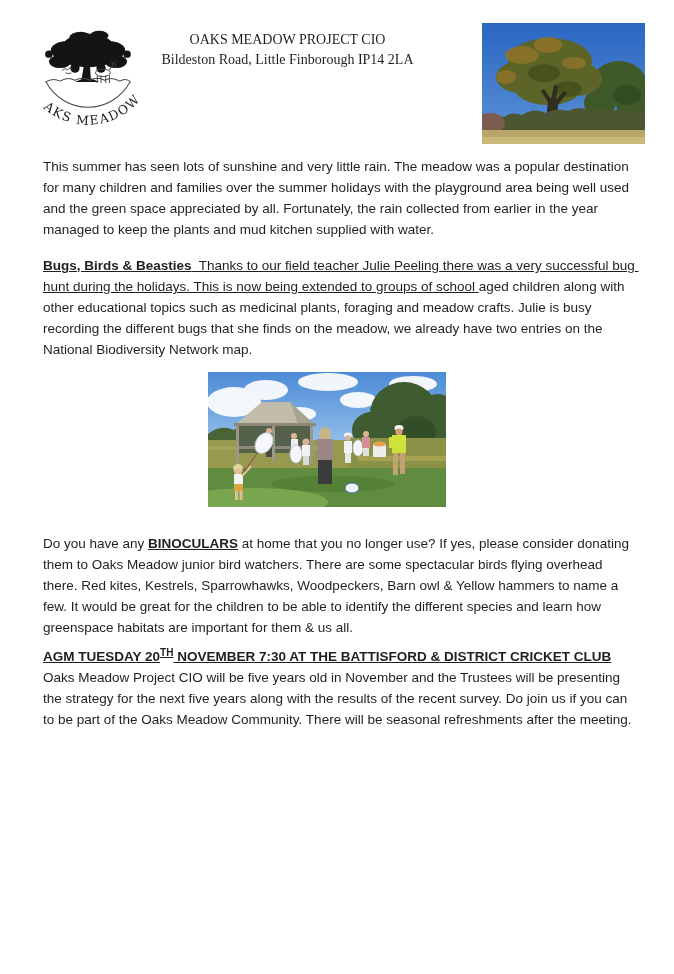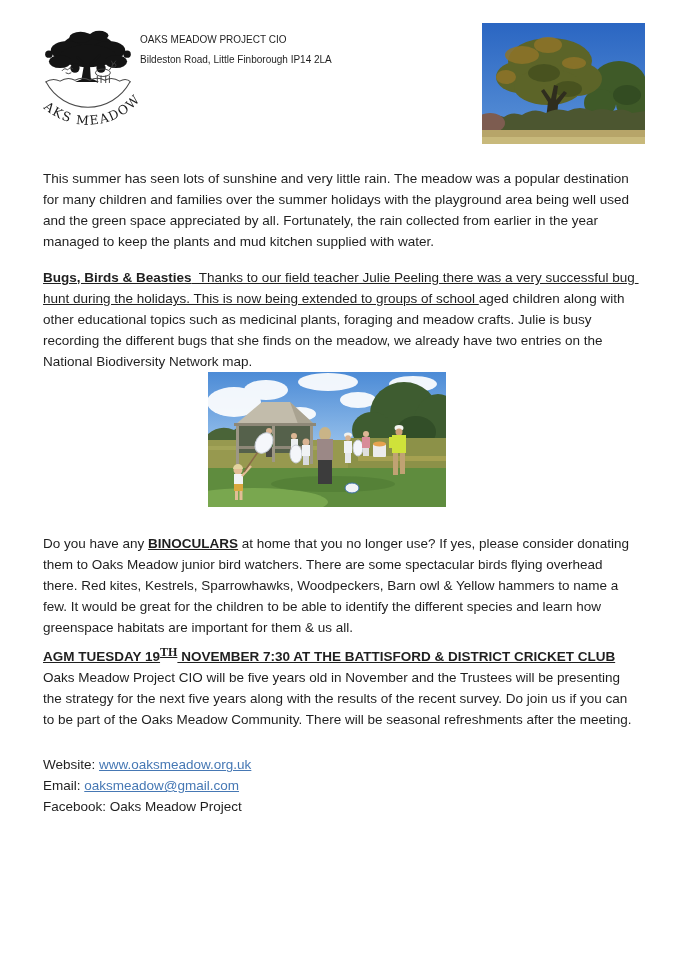--- a/index.html
+++ b/index.html
@@ -3,31 +3,31 @@
 <meta charset="utf-8">
 <style>
   * { margin:0; padding:0; box-sizing:border-box; }
   html,body { background:#ffffff; }
   .page {
     position:relative; width:674px; height:974px; background:#ffffff;
     font-family:"Liberation Sans", sans-serif; color:#1f1f1f; overflow:hidden;
   }
   
   .logo-wrap   { position:absolute; left:34px; top:24px; width:108px; height:118px; }
-  .title-block { position:absolute; left:140px; top:30px; width:295px; text-align:left;
-                 font-size:10px; line-height:20px; color:#1f1f1f; }
+  .title-block { position:absolute; left:140px; top:30px; width:295px; text-align:center;
+                 font-size:14px; line-height:20px; color:#1f1f1f;font-family:Liberation Serif, serif; }
   .hdr-photo   { position:absolute; left:482px; top:23px; width:163px; height:121px; }
   
-  .content { position:absolute; left:43px; top:168px; width:592px;
+  .content { position:absolute; left:43px; top:156px; width:592px;
              font-size:13.5px; line-height:21px; }
   .para { margin:0 0 15px 0; white-space:pre-wrap; }
   .para .b { font-weight:bold; }
   .para .u { text-decoration:underline; }
-  .para sup { font-size:12px; line-height:0; vertical-align:super;font-family:Liberation Serif, serif; }
-  .para[data-name="bugs-paragraph"]       { margin-bottom:0; }
+  .para sup { font-size:10px; line-height:0; vertical-align:super; }
+  .para[data-name="bugs-paragraph"]       { margin-bottom:12px; }
   .para[data-name="binoculars-paragraph"] { margin-bottom:8px; }
   .para[data-name="agm-heading"]          { margin-bottom:0; }
   .para[data-name="agm-paragraph"]        { margin-bottom:24px; }
   figure.body-photo { width:238px; height:135px; margin:0 0 26px 165px; }
   figure.body-photo svg, .hdr-photo svg, .logo-wrap svg { display:block; width:100%; height:100%; }
   
   .footer .line { white-space:pre-wrap; line-height:21px; }
   .footer a { color:#4678b4; text-decoration:underline; cursor:pointer; }
 </style>
 </head>
@@ -200,23 +200,18 @@
         <rect x="27" y="119" width="3" height="9" fill="#e2bd96"></rect>
         <rect x="31.5" y="119" width="3" height="9" fill="#e2bd96"></rect>
         <line x1="34" y1="104" x2="43" y2="94" stroke="#e2bd96" stroke-width="2.5"></line>
         <line x1="36" y1="100" x2="52" y2="77" stroke="#8a6a48" stroke-width="1.5"></line>
         <ellipse cx="56" cy="71" rx="8" ry="11" fill="#f5f7fb" stroke="#c9cfd9" transform="rotate(32 56 71)"></ellipse>
       </svg>
     </figure>
 
     <div id="paras-bottom" data-name="paragraphs-bottom">
         <p class="para" data-name="binoculars-paragraph"><span data-name="text-run">Do you have any </span><span class="b u" data-name="text-run">BINOCULARS</span><span data-name="text-run"> at home that you no longer use? If yes, please consider donating them to Oaks Meadow junior bird watchers. There are some spectacular birds flying overhead there. Red kites, Kestrels, Sparrowhawks, Woodpeckers, Barn owl &amp; Yellow hammers to name a few. It would be great for the children to be able to identify the different species and learn how greenspace habitats are important for them &amp; us all.</span></p>
-        <p class="para" data-name="agm-heading"><span class="b u" data-name="text-run">AGM TUESDAY 19</span><sup class="b u" data-name="text-run">TH</sup><span class="b u" data-name="text-run"> NOVEMBER 7:30 AT THE BATTISFORD &amp; DISTRICT CRICKET CLUB</span></p>
+        <p class="para" data-name="agm-heading"><span class="b u" data-name="text-run">AGM TUESDAY 20</span><sup class="b u" data-name="text-run">TH</sup><span class="b u" data-name="text-run"> NOVEMBER 7:30 AT THE BATTISFORD &amp; DISTRICT CRICKET CLUB</span></p>
         <p class="para" data-name="agm-paragraph"><span data-name="text-run">Oaks Meadow Project CIO will be five years old in November and the Trustees will be presenting the strategy for the next five years along with the results of the recent survey. Do join us if you can to be part of the Oaks Meadow Community. There will be seasonal refreshments after the meeting.</span></p>
       </div>
 
-    <div class="footer" data-name="footer-contacts">
-      <p class="line" data-name="website-line"><span data-name="website-label">Website: </span><a data-name="website-link">www.oaksmeadow.org.uk</a></p>
-      <p class="line" data-name="email-line"><span data-name="email-label">Email: </span><a data-name="email-link">oaksmeadow@gmail.com</a></p>
-      <p class="line" data-name="facebook-line"><span data-name="facebook-label">Facebook: </span><span data-name="facebook-name">Oaks Meadow Project</span></p>
-    </div>
   </div>
 </div>
 
 </body></html>

